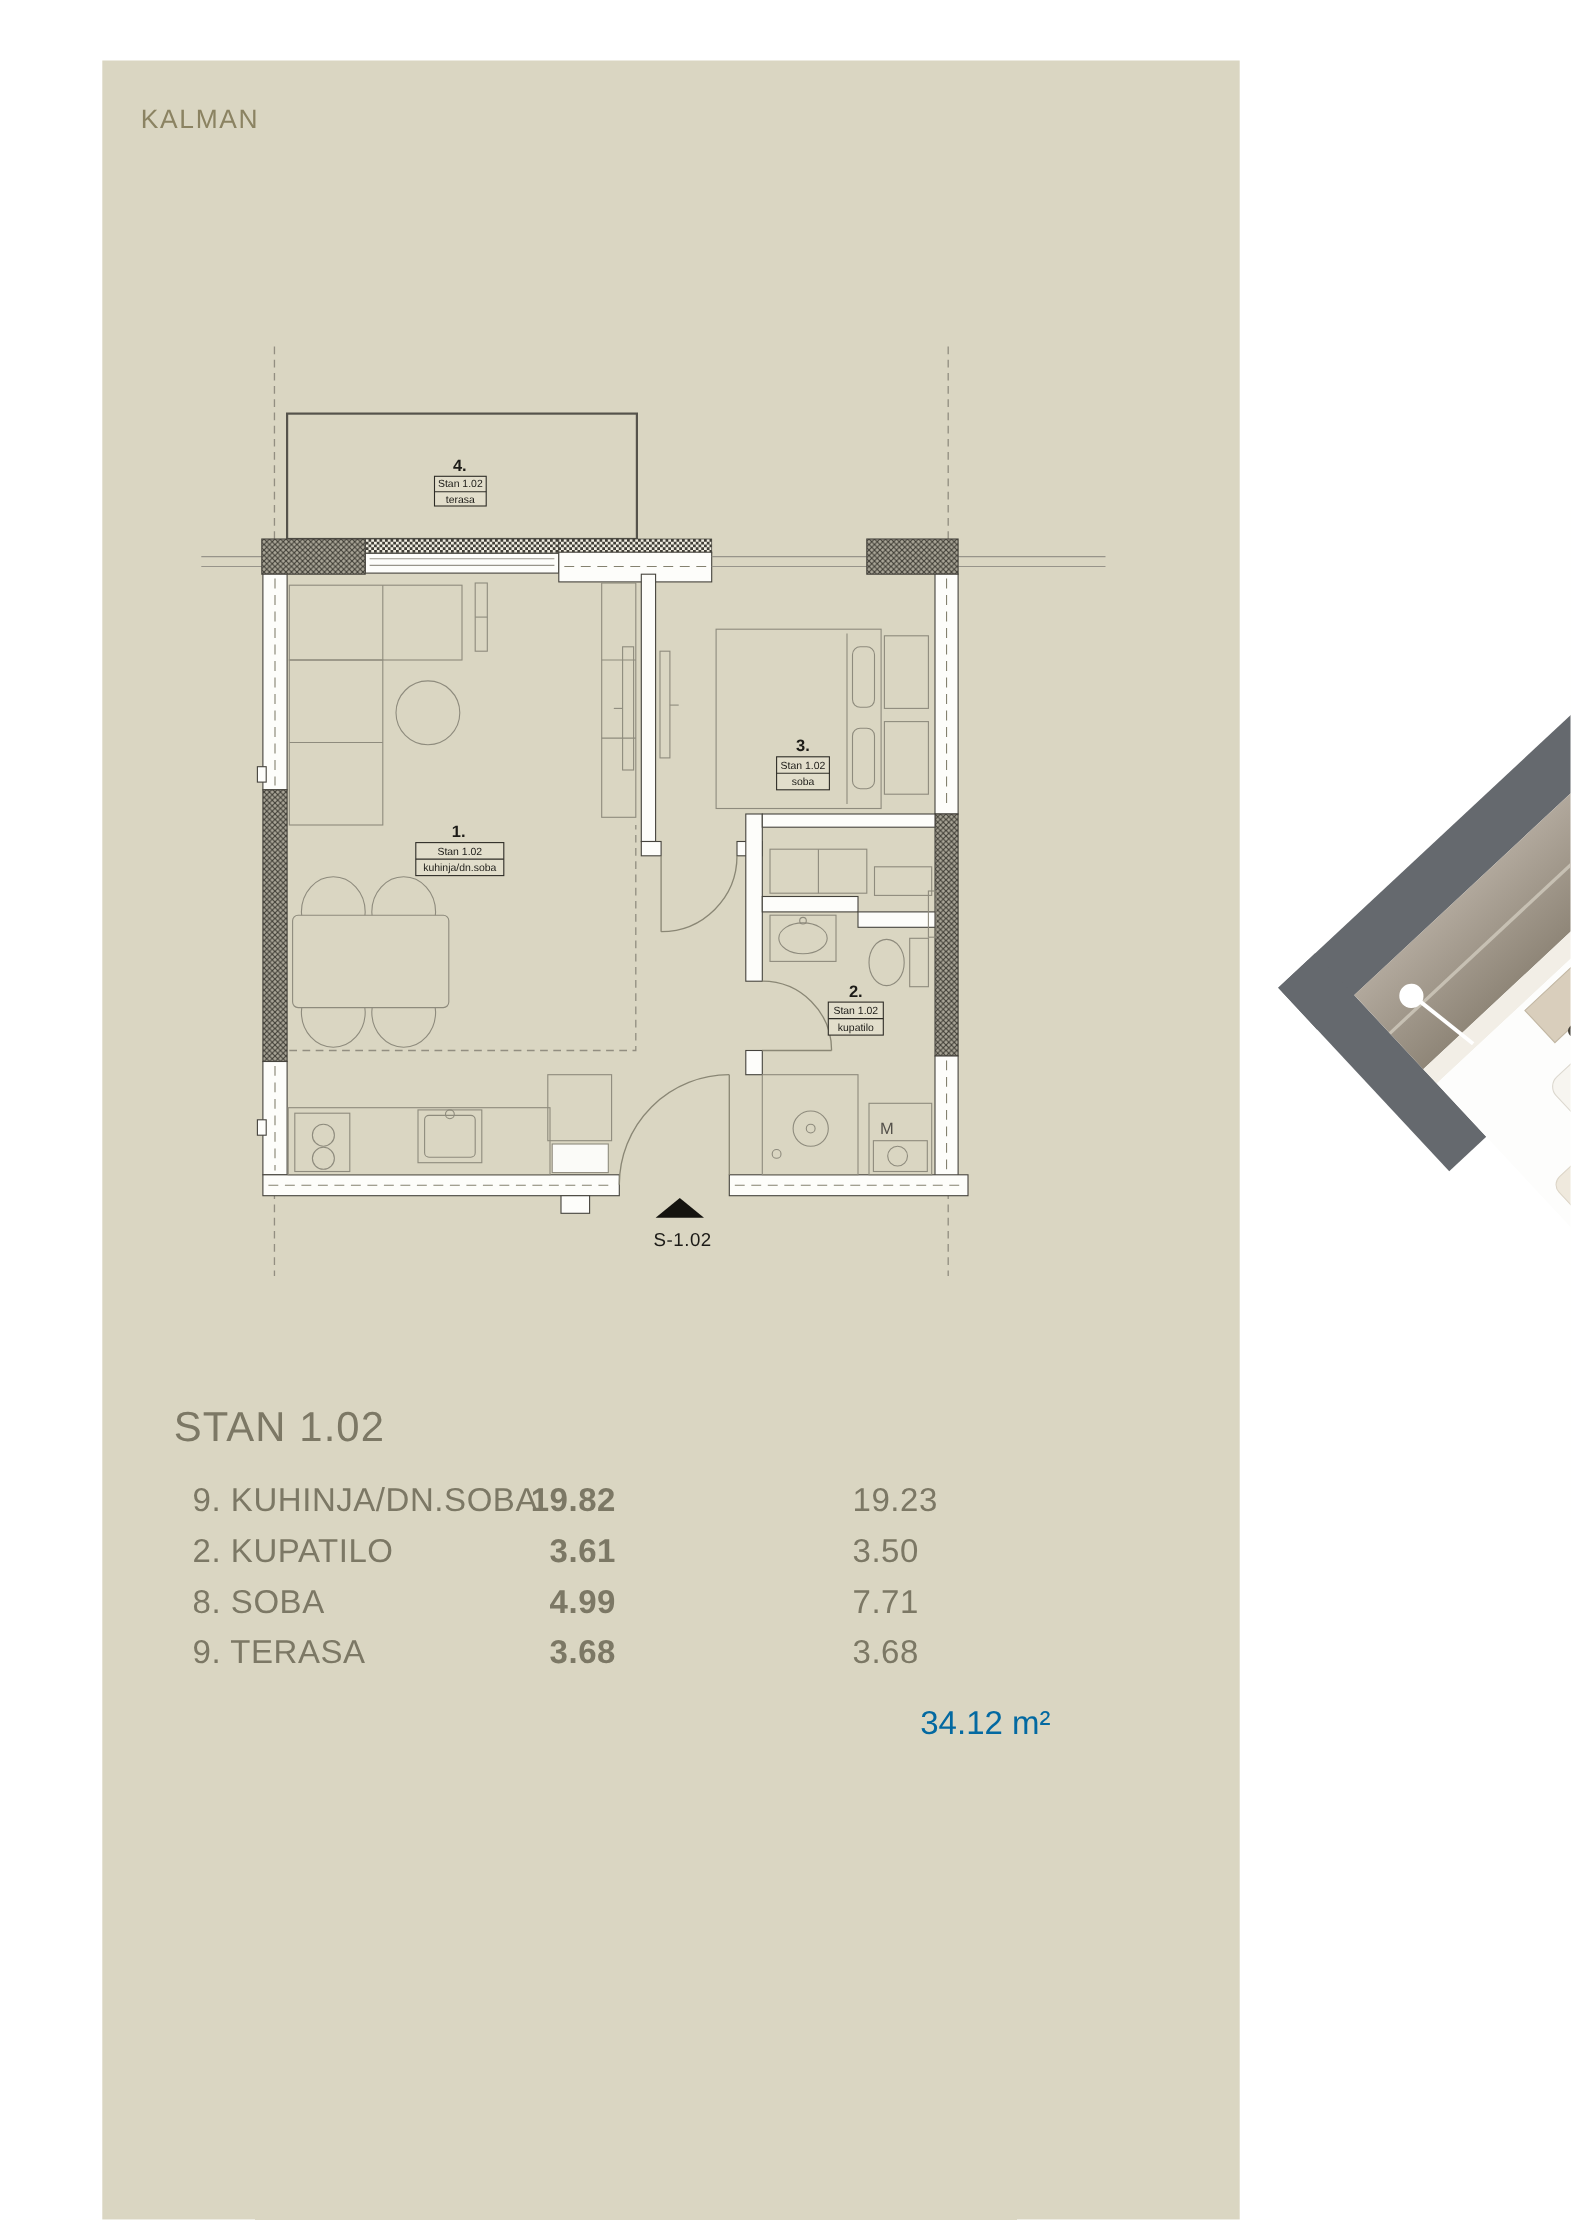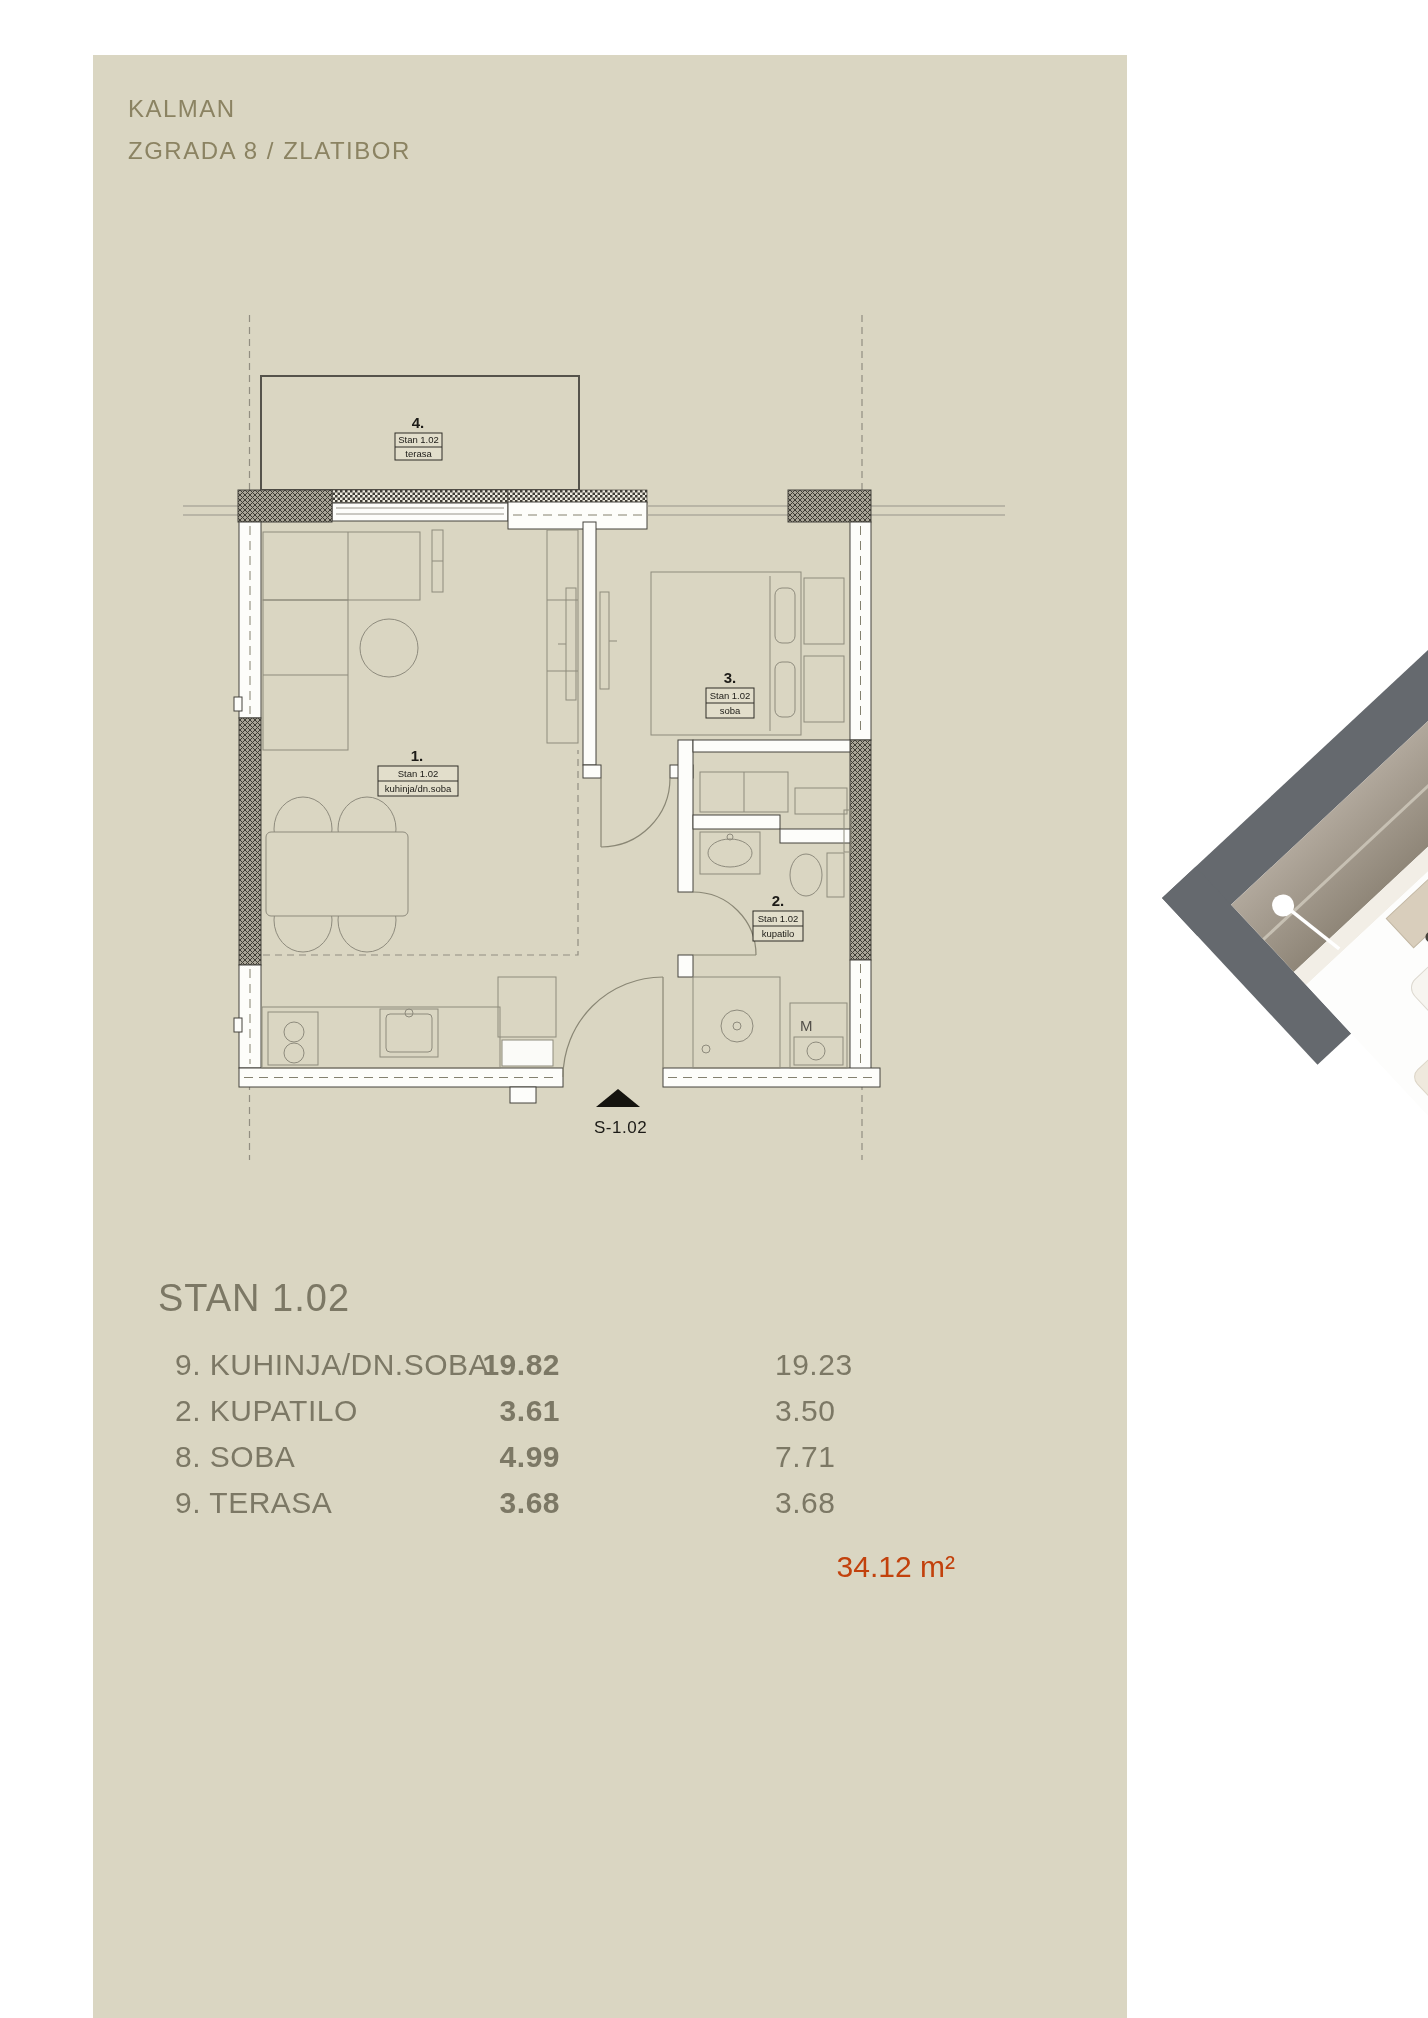--- a/index.html
+++ b/index.html
@@ -7,21 +7,21 @@
         font-family:"Liberation Sans", sans-serif;}
   .panel{position:absolute;left:93px;top:55px;width:1034px;height:1963px;background:#dad6c2;}
   .gfx{position:absolute;left:0;top:0;width:1428px;height:2018px;}
   .title{position:absolute;left:128px;top:88px;color:#8b8362;font-size:24px;line-height:42px;
          letter-spacing:1.5px;white-space:nowrap;}
   .summary-title{position:absolute;left:158px;top:1277px;color:#7c7865;font-size:38px;letter-spacing:1px;}
   .srow{position:absolute;height:34px;color:#7c7865;font-size:30px;letter-spacing:0.5px;}
   .srow .lbl{position:absolute;left:175px;top:0;white-space:nowrap;}
   .srow .a1{position:absolute;left:420px;width:140px;top:0;text-align:right;font-weight:bold;}
   .srow .a2{position:absolute;left:775px;width:140px;top:0;text-align:left;}
-  .total{position:absolute;left:720px;width:235px;top:1550px;text-align:right;color:#c2410c;font-size:30px;}
+  .total{position:absolute;left:720px;width:235px;top:1550px;text-align:right;color:#0369a1;font-size:30px;}
   svg text{font-family:"Liberation Sans", sans-serif;}
   .lbl-num{font-size:15px;font-weight:bold;fill:#1c1b17;}
   .lbl-txt{font-size:9.5px;fill:#1c1b17;}
   .lbl-box{fill:#e2decb;stroke:#2e2c26;stroke-width:1;}
   .lbl-line{stroke:#2e2c26;stroke-width:1;}
   .furn{fill:none;stroke:#8e8b7d;stroke-width:1;}
   .furnfill{fill:#dad6c2;stroke:#8e8b7d;stroke-width:1;}
   .wallwin{fill:#fdfdfa;stroke:#45433c;stroke-width:1;}
   .wdash{stroke:#84816f;stroke-width:1;stroke-dasharray:9 6;fill:none;}
   .guide{stroke:#928e81;stroke-width:1.2;stroke-dasharray:7 5;}
@@ -32,21 +32,20 @@
 </style>
 </head>
 <body>
 
 <div class="page">
 
   <div class="panel"></div>
 
   <div class="title">
     <div>KALMAN</div>
-    <div>ZGRADA 8 / ZLATIBOR</div>
   </div>
 
   <svg class="gfx" viewBox="0 0 1428 2018">
     <defs>
       <pattern id="hatch" patternUnits="userSpaceOnUse" width="5" height="5">
         <rect width="5" height="5" fill="#a9a597"></rect>
         <path d="M0 0L5 5M5 0L0 5" stroke="#3f3d35" stroke-width="1"></path>
       </pattern>
       <pattern id="checker" patternUnits="userSpaceOnUse" width="5" height="5">
         <rect width="5" height="5" fill="#f0ede1"></rect>

